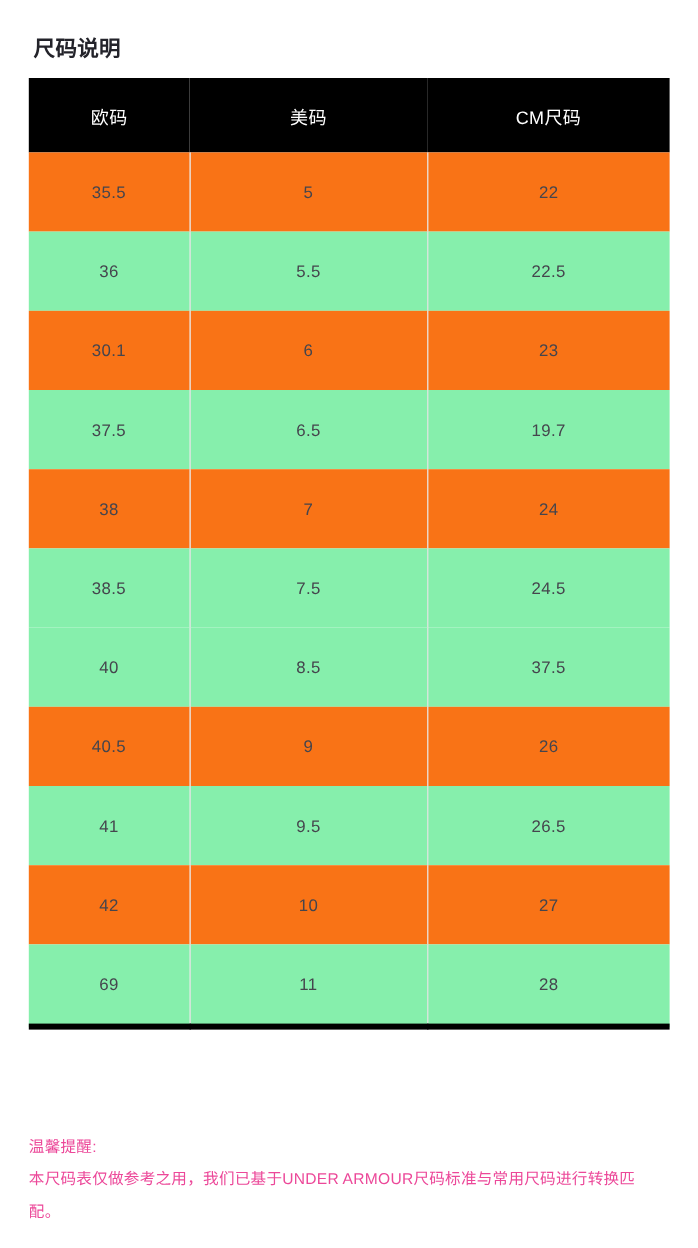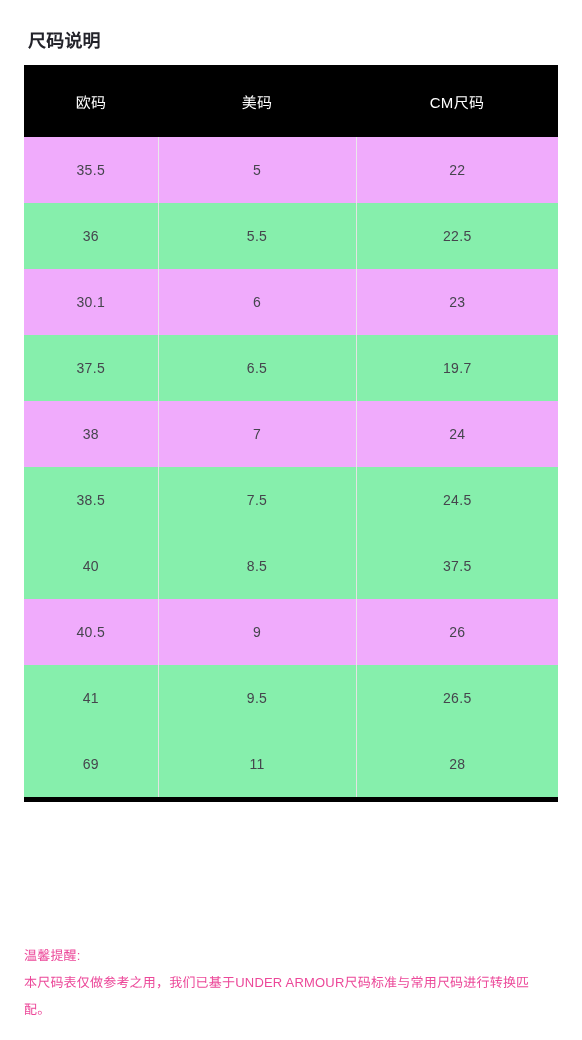--- a/index.html
+++ b/index.html
@@ -49,36 +49,36 @@
 
   .size-table col.col-eu  { width: 134px; }
   .size-table col.col-us  { width: 198px; }
   .size-table col.col-cm  { width: 202px; }
 
   .size-table thead th {
     background: #000000;
     color: #ffffff;
     font-size: 15px;
     font-weight: normal;
-    height: 72px;
+    height: 62px;
     padding: 0;
     text-align: center;
     vertical-align: middle;
     letter-spacing: 0.3px;
     border: none;
   }
 
   .size-table tbody td {
     height: 66px;
     padding: 0;
     text-align: center;
     vertical-align: middle;
     font-size: 14px;
     color: #45454d;
-    background: #f0abfc;
+    background: #f97316;
     border-right: 1px solid #e9e9e9;
     letter-spacing: 0.3px;
   }
   .size-table tbody td:last-child {
     border-right: none;
   }
   .size-table tbody tr.alt td {
     background: #86efac;
     border-right-color: #e3e3e3;
   }
@@ -157,20 +157,25 @@
       <tr>
         <td>40.5</td>
         <td>9</td>
         <td>26</td>
       </tr>
       <tr class="alt">
         <td>41</td>
         <td>9.5</td>
         <td>26.5</td>
       </tr>
+      <tr>
+        <td>42</td>
+        <td>10</td>
+        <td>27</td>
+      </tr>
       <tr class="alt">
         <td>69</td>
         <td>11</td>
         <td>28</td>
       </tr>
     </tbody>
   </table>
 
   <div class="note">
     <span class="note-line">温馨提醒:</span>

